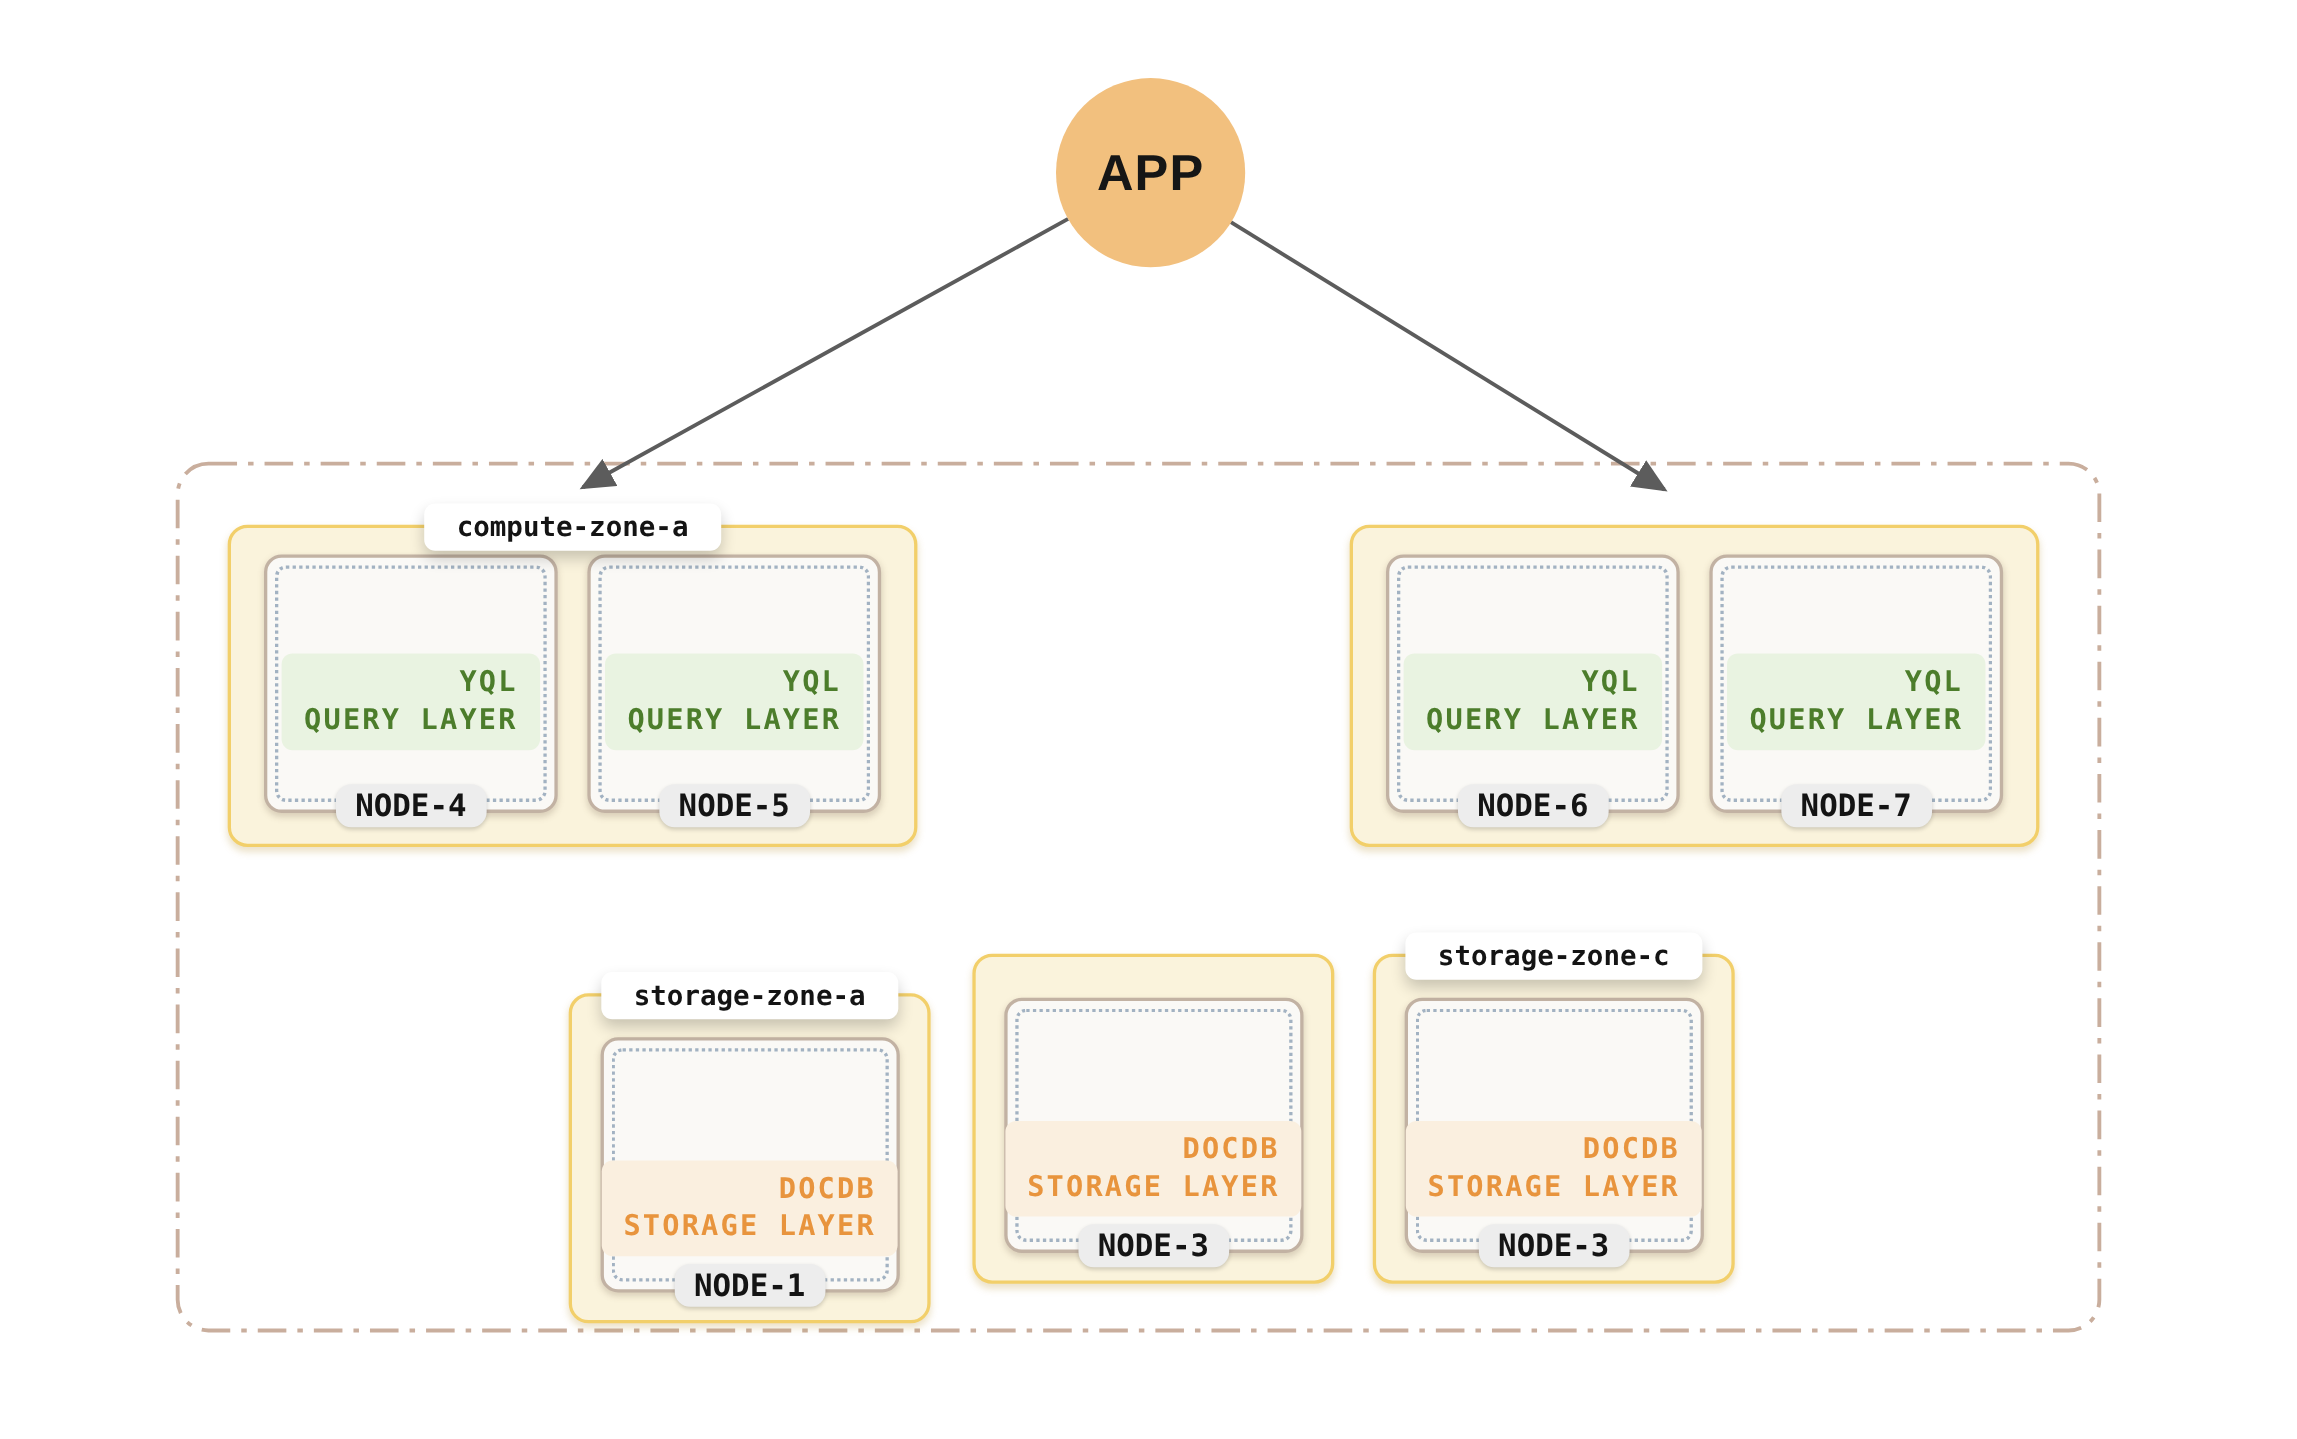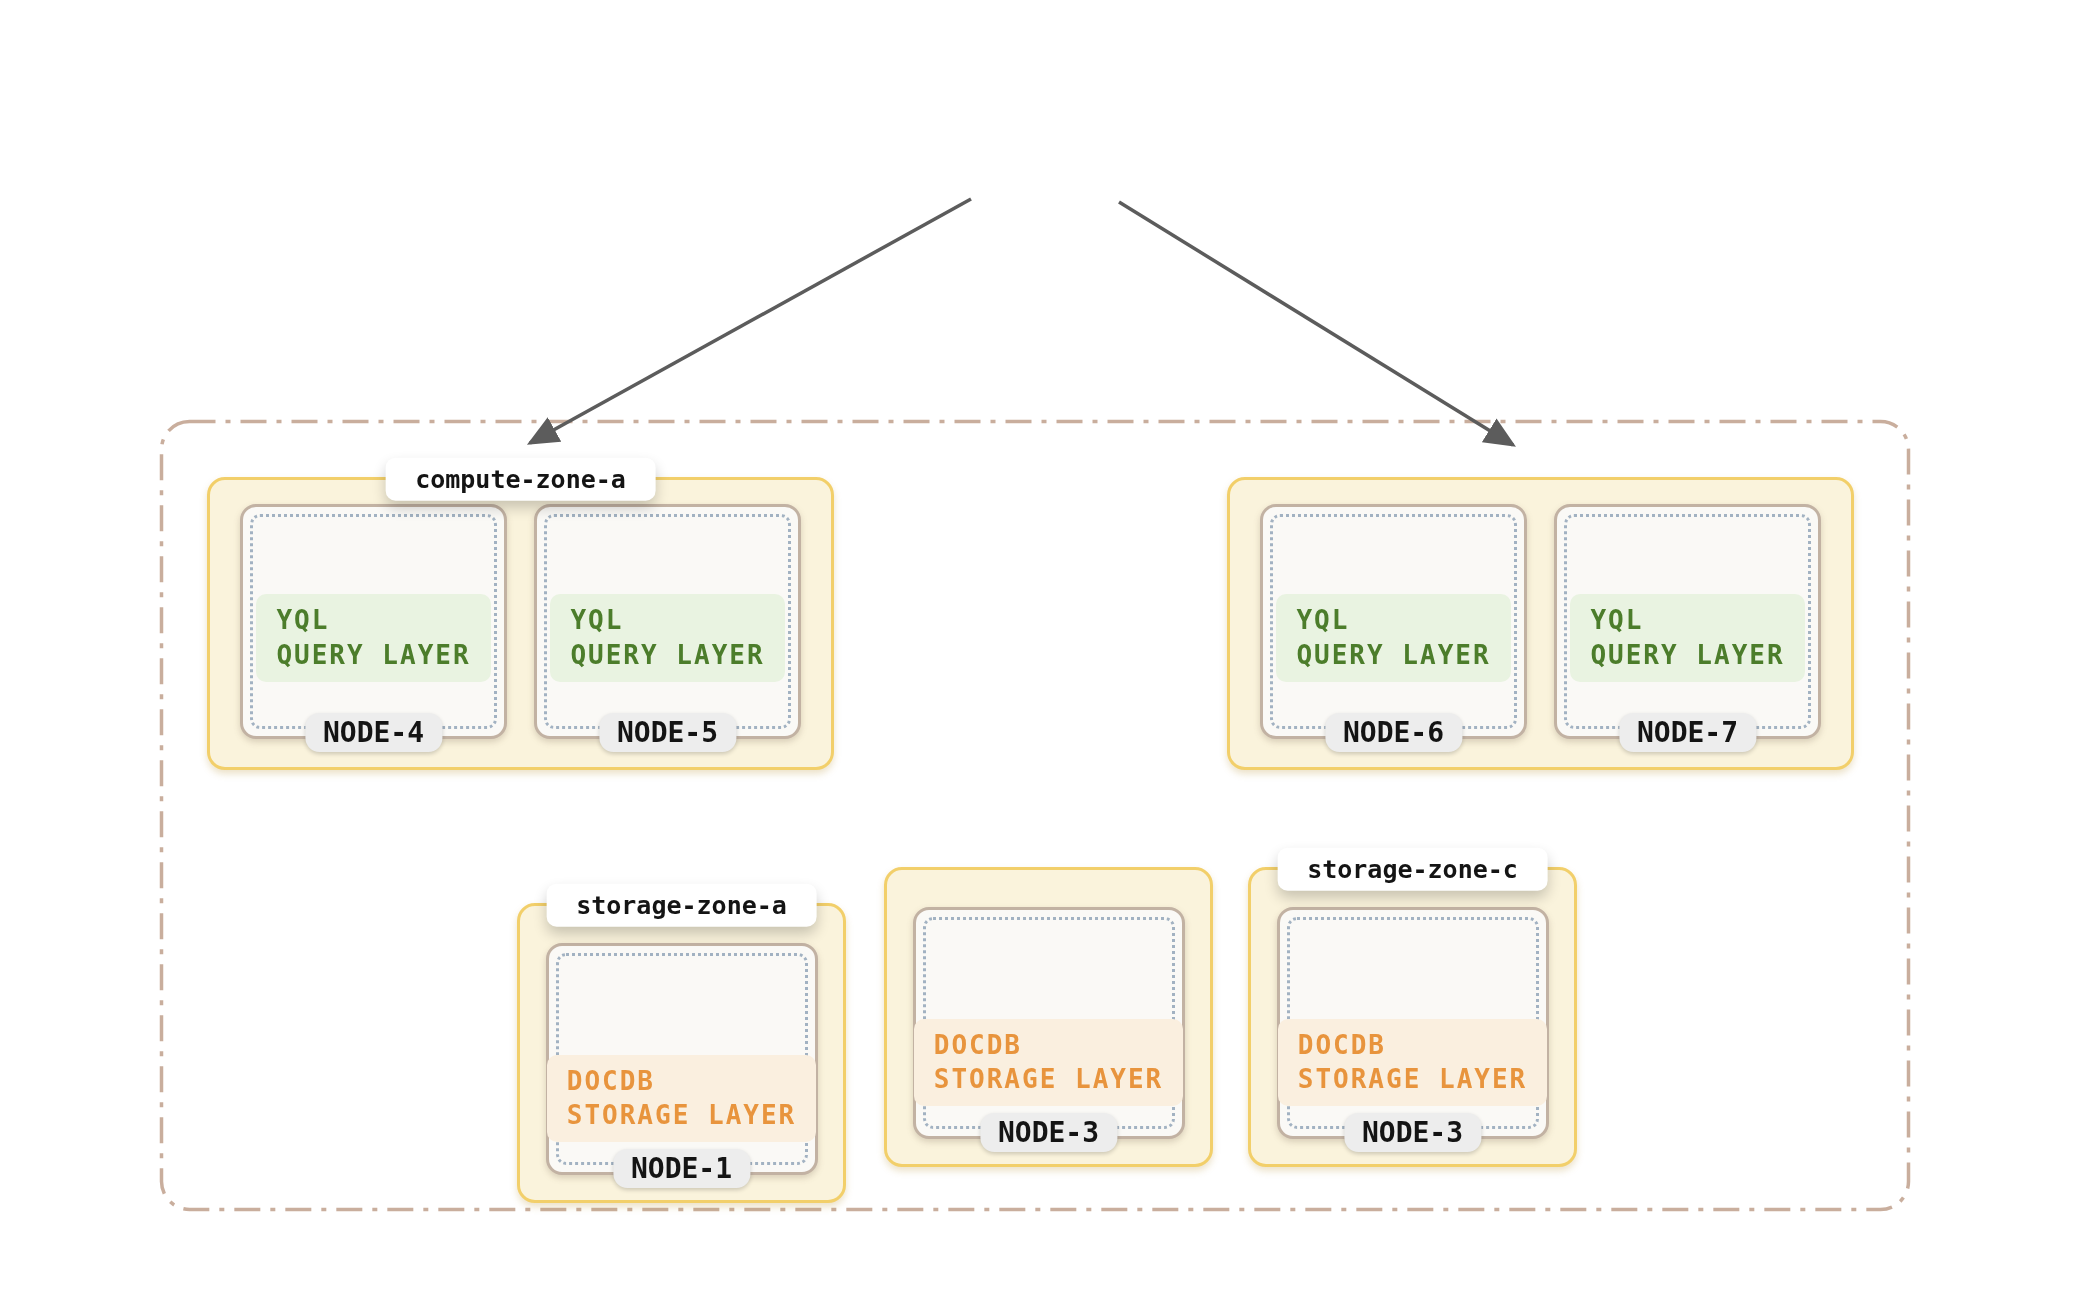--- a/index.html
+++ b/index.html
@@ -45,21 +45,21 @@
   }
   .node.storage-node { width:266px; height:226px; flex-direction:column; justify-content:flex-end; padding-bottom:0; }
   .node.storage-node .layer-badge { margin-bottom:30px; }
 
   .node-inner-dots {
     position:absolute; left:7px; right:7px; top:7px; bottom:7px;
     border:3px dotted #A2B2C2; border-radius:10px; pointer-events:none;
   }
 
   .layer-badge {
-    position:relative; z-index:1; text-align:left; font-weight:bold;
+    position:relative; z-index:1; text-align:right; font-weight:bold;
     font-size:26px; letter-spacing:2px; line-height:1.33;
     padding:9px 20px; border-radius:10px; white-space:nowrap;margin-top:33px;
   }
   .layer-badge span { display:block; }
   .layer-badge.query   { color:#4C7D2B; background:#E9F3E1; }
   .layer-badge.storage { color:#E8943D; background:#FAEFDF; }
 
   .node-pill {
     position:absolute; left:50%; bottom:-16px; transform:translateX(-50%);
     background:#EDEDED; border-radius:14px; padding:3px 18px;
@@ -76,20 +76,23 @@
     <defs>
       <marker id="arrowhead" markerWidth="10" markerHeight="8" refX="8" refY="4" orient="auto" markerUnits="strokeWidth">
         <path d="M0,0 L9,4 L0,8 z" fill="#5C5C5C"></path>
       </marker>
     </defs>
     <rect x="161.5" y="421.5" width="1747" height="788" rx="28" fill="none" stroke="#C9AE9D" stroke-width="3.5" stroke-dasharray="26 10 5 10"></rect>
     <line x1="971" y1="199" x2="530" y2="443" stroke="#5C5C5C" stroke-width="3.5" marker-end="url(#arrowhead)"></line>
     <line x1="1119" y1="202" x2="1513" y2="445" stroke="#5C5C5C" stroke-width="3.5" marker-end="url(#arrowhead)"></line>
   </svg>
 
+  <div class="app-circle">
+    <span>APP</span>
+  </div>
 
   <div class="zone compute" style="left:207px; top:477px; width:627px; height:293px;">
     <div class="zone-label">compute-zone-a</div>
     <div class="node-row">
       <div class="node">
         <div class="node-inner-dots"></div>
         <div class="layer-badge query">
           <span>YQL</span>
           <span>QUERY LAYER</span>
         </div>

